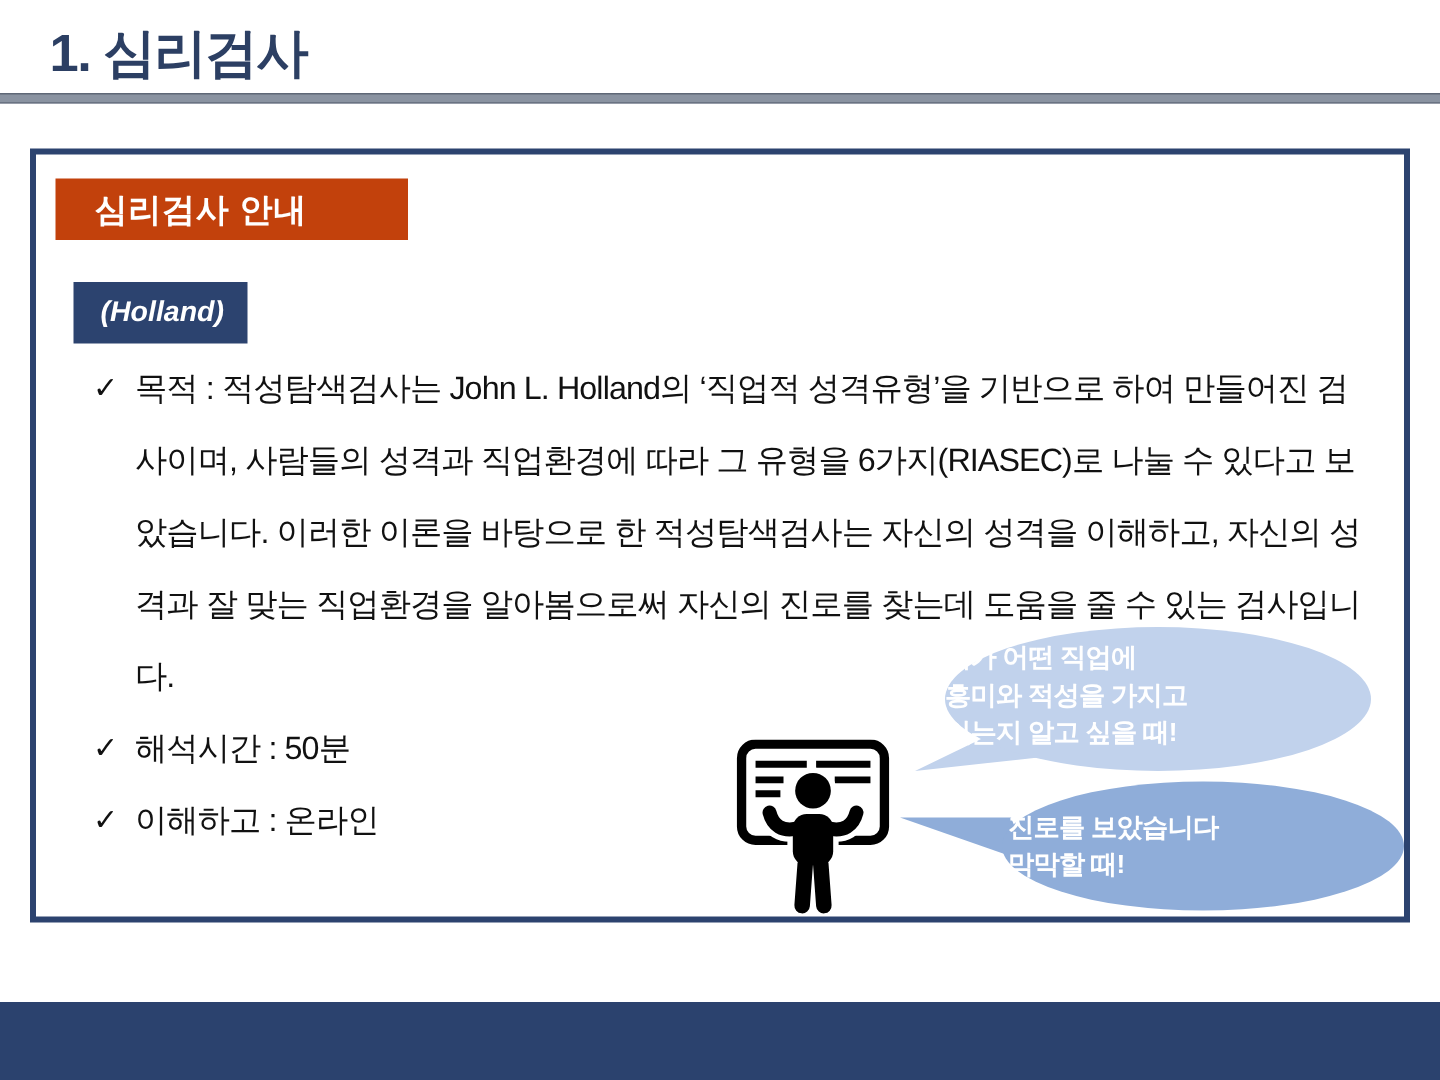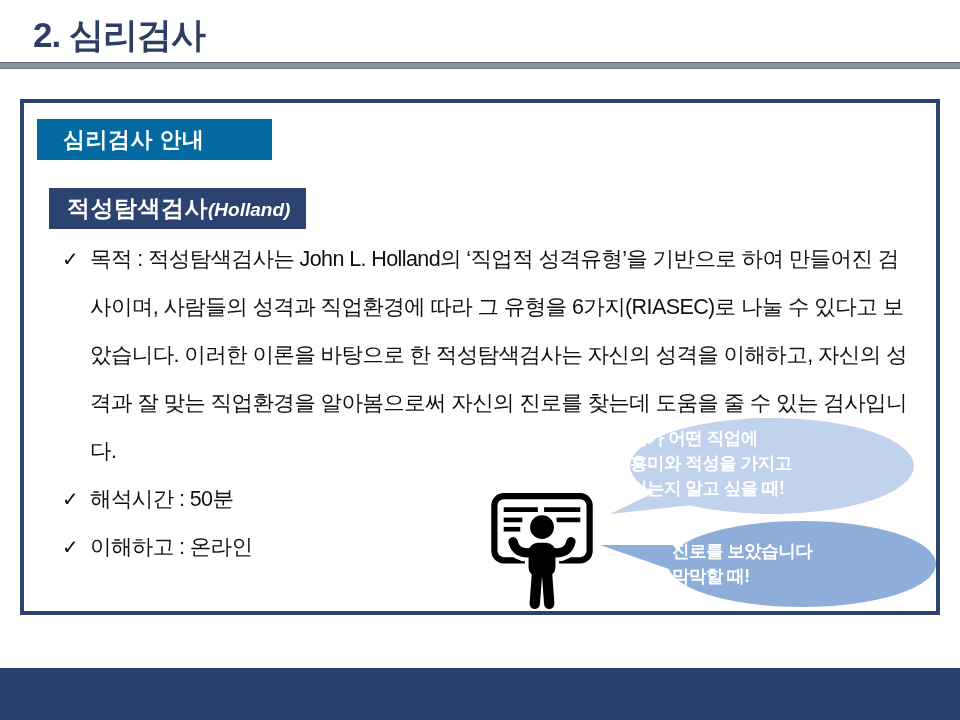--- a/index.html
+++ b/index.html
@@ -23,21 +23,21 @@
   }
   
   .content-panel{
     position:absolute;left:20px;top:99px;
     width:912px;height:508px;
     border:4px solid #2c436f;background:#ffffff;
   }
   .section-badge{
     position:absolute;left:13px;top:16px;
     width:235px;height:41px;
-    background:#0369a1;color:#ffffff;
+    background:#c2410c;color:#ffffff;
     font-size:22px;font-weight:bold;
     display:flex;align-items:center;
     padding-left:26px;box-sizing:border-box;
     letter-spacing:0.5px;
   }
   .test-badge{
     position:absolute;left:25px;top:85px;
     height:41px;background:#2c436f;color:#ffffff;
     display:inline-flex;align-items:baseline;
     padding:0 16px 0 18px;
@@ -79,29 +79,28 @@
   .footer-bar{
     position:absolute;left:0;top:668px;width:960px;height:52px;
     background:#2b426e;
   }
 </style>
 </head>
 <body>
 
 <div class="slide">
 
-  <div class="page-title">2. 심리검사</div>
+  <div class="page-title">1. 심리검사</div>
   <div class="title-rule"></div>
 
   <div class="content-panel">
 
     <div class="section-badge">심리검사 안내</div>
 
     <div class="test-badge">
-      <span class="ko">적성탐색검사</span>
         <span class="en">(Holland)</span>
     </div>
 
     <div class="bullet-list">
       <div class="bullet-item">
         <span class="check">✓</span>
         <span class="btxt">목적 : 적성탐색검사는 John L. Holland의 ‘직업적 성격유형’을 기반으로 하여 만들어진 검사이며,  사람들의 성격과 직업환경에 따라 그 유형을 6가지(RIASEC)로 나눌 수 있다고 보았습니다. 이러한 이론을 바탕으로 한 적성탐색검사는 자신의 성격을 이해하고, 자신의 성격과 잘 맞는 직업환경을 알아봄으로써 자신의 진로를 찾는데 도움을 줄 수 있는 검사입니다.</span>
       </div>
       <div class="bullet-item">
         <span class="check">✓</span>

